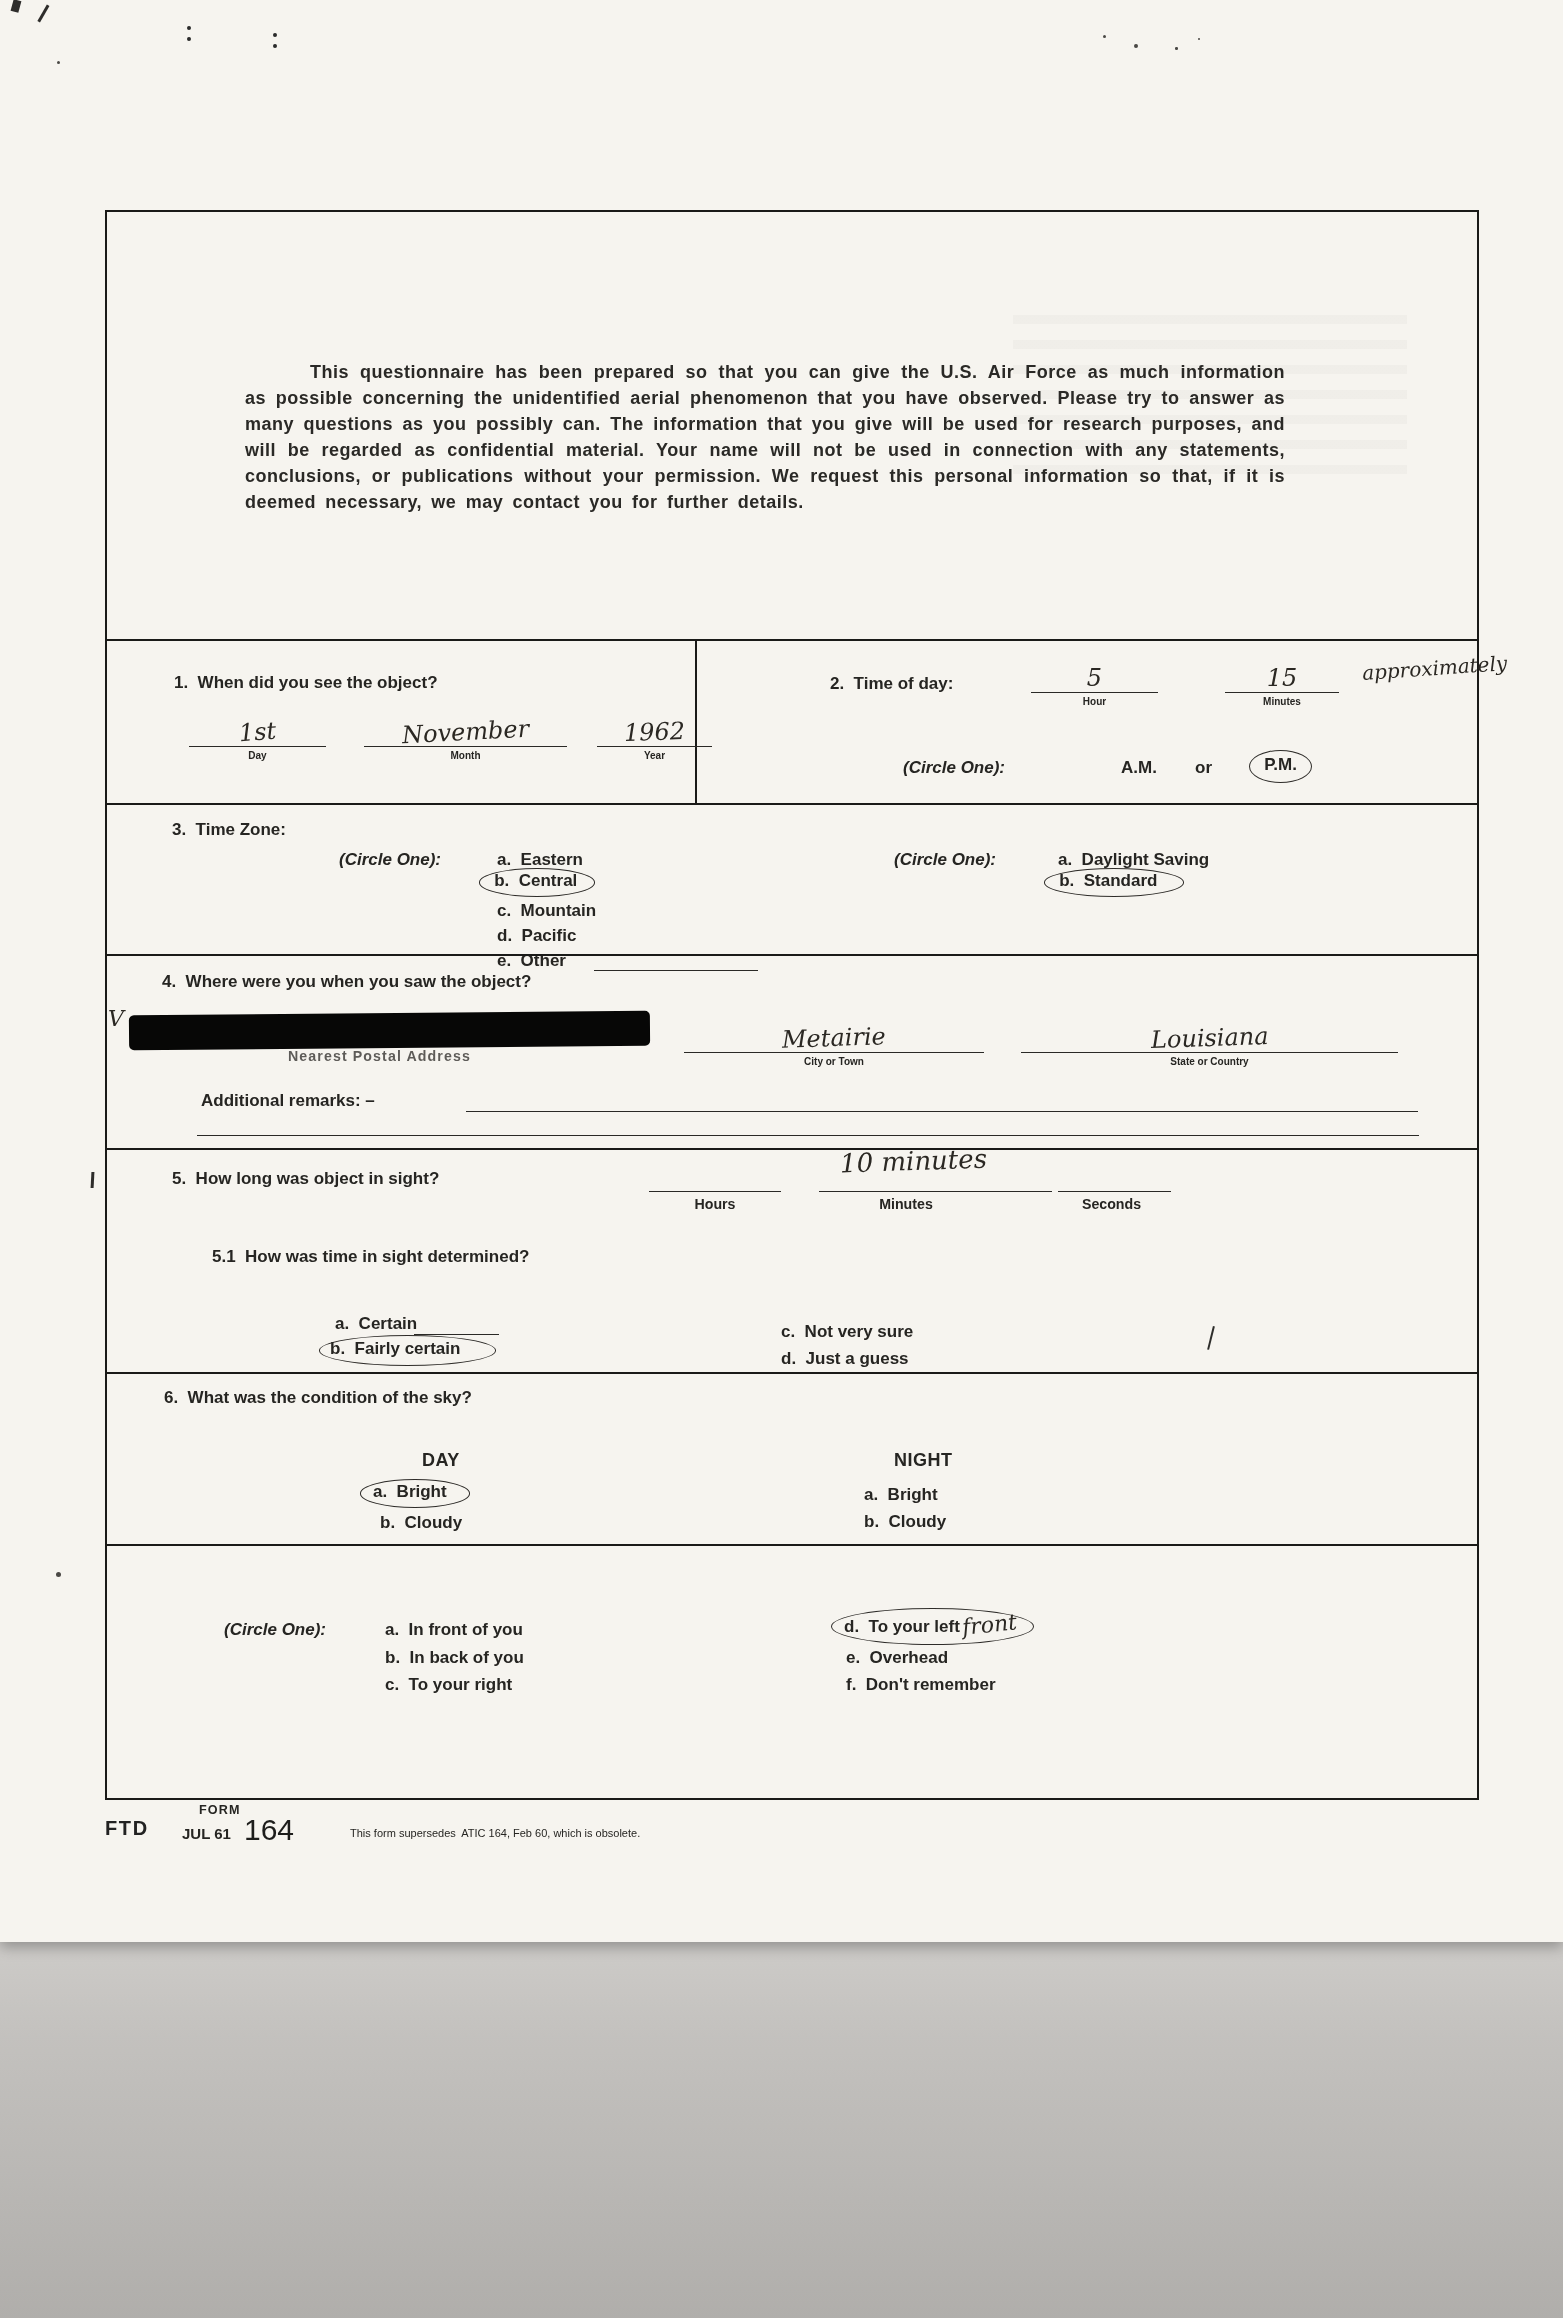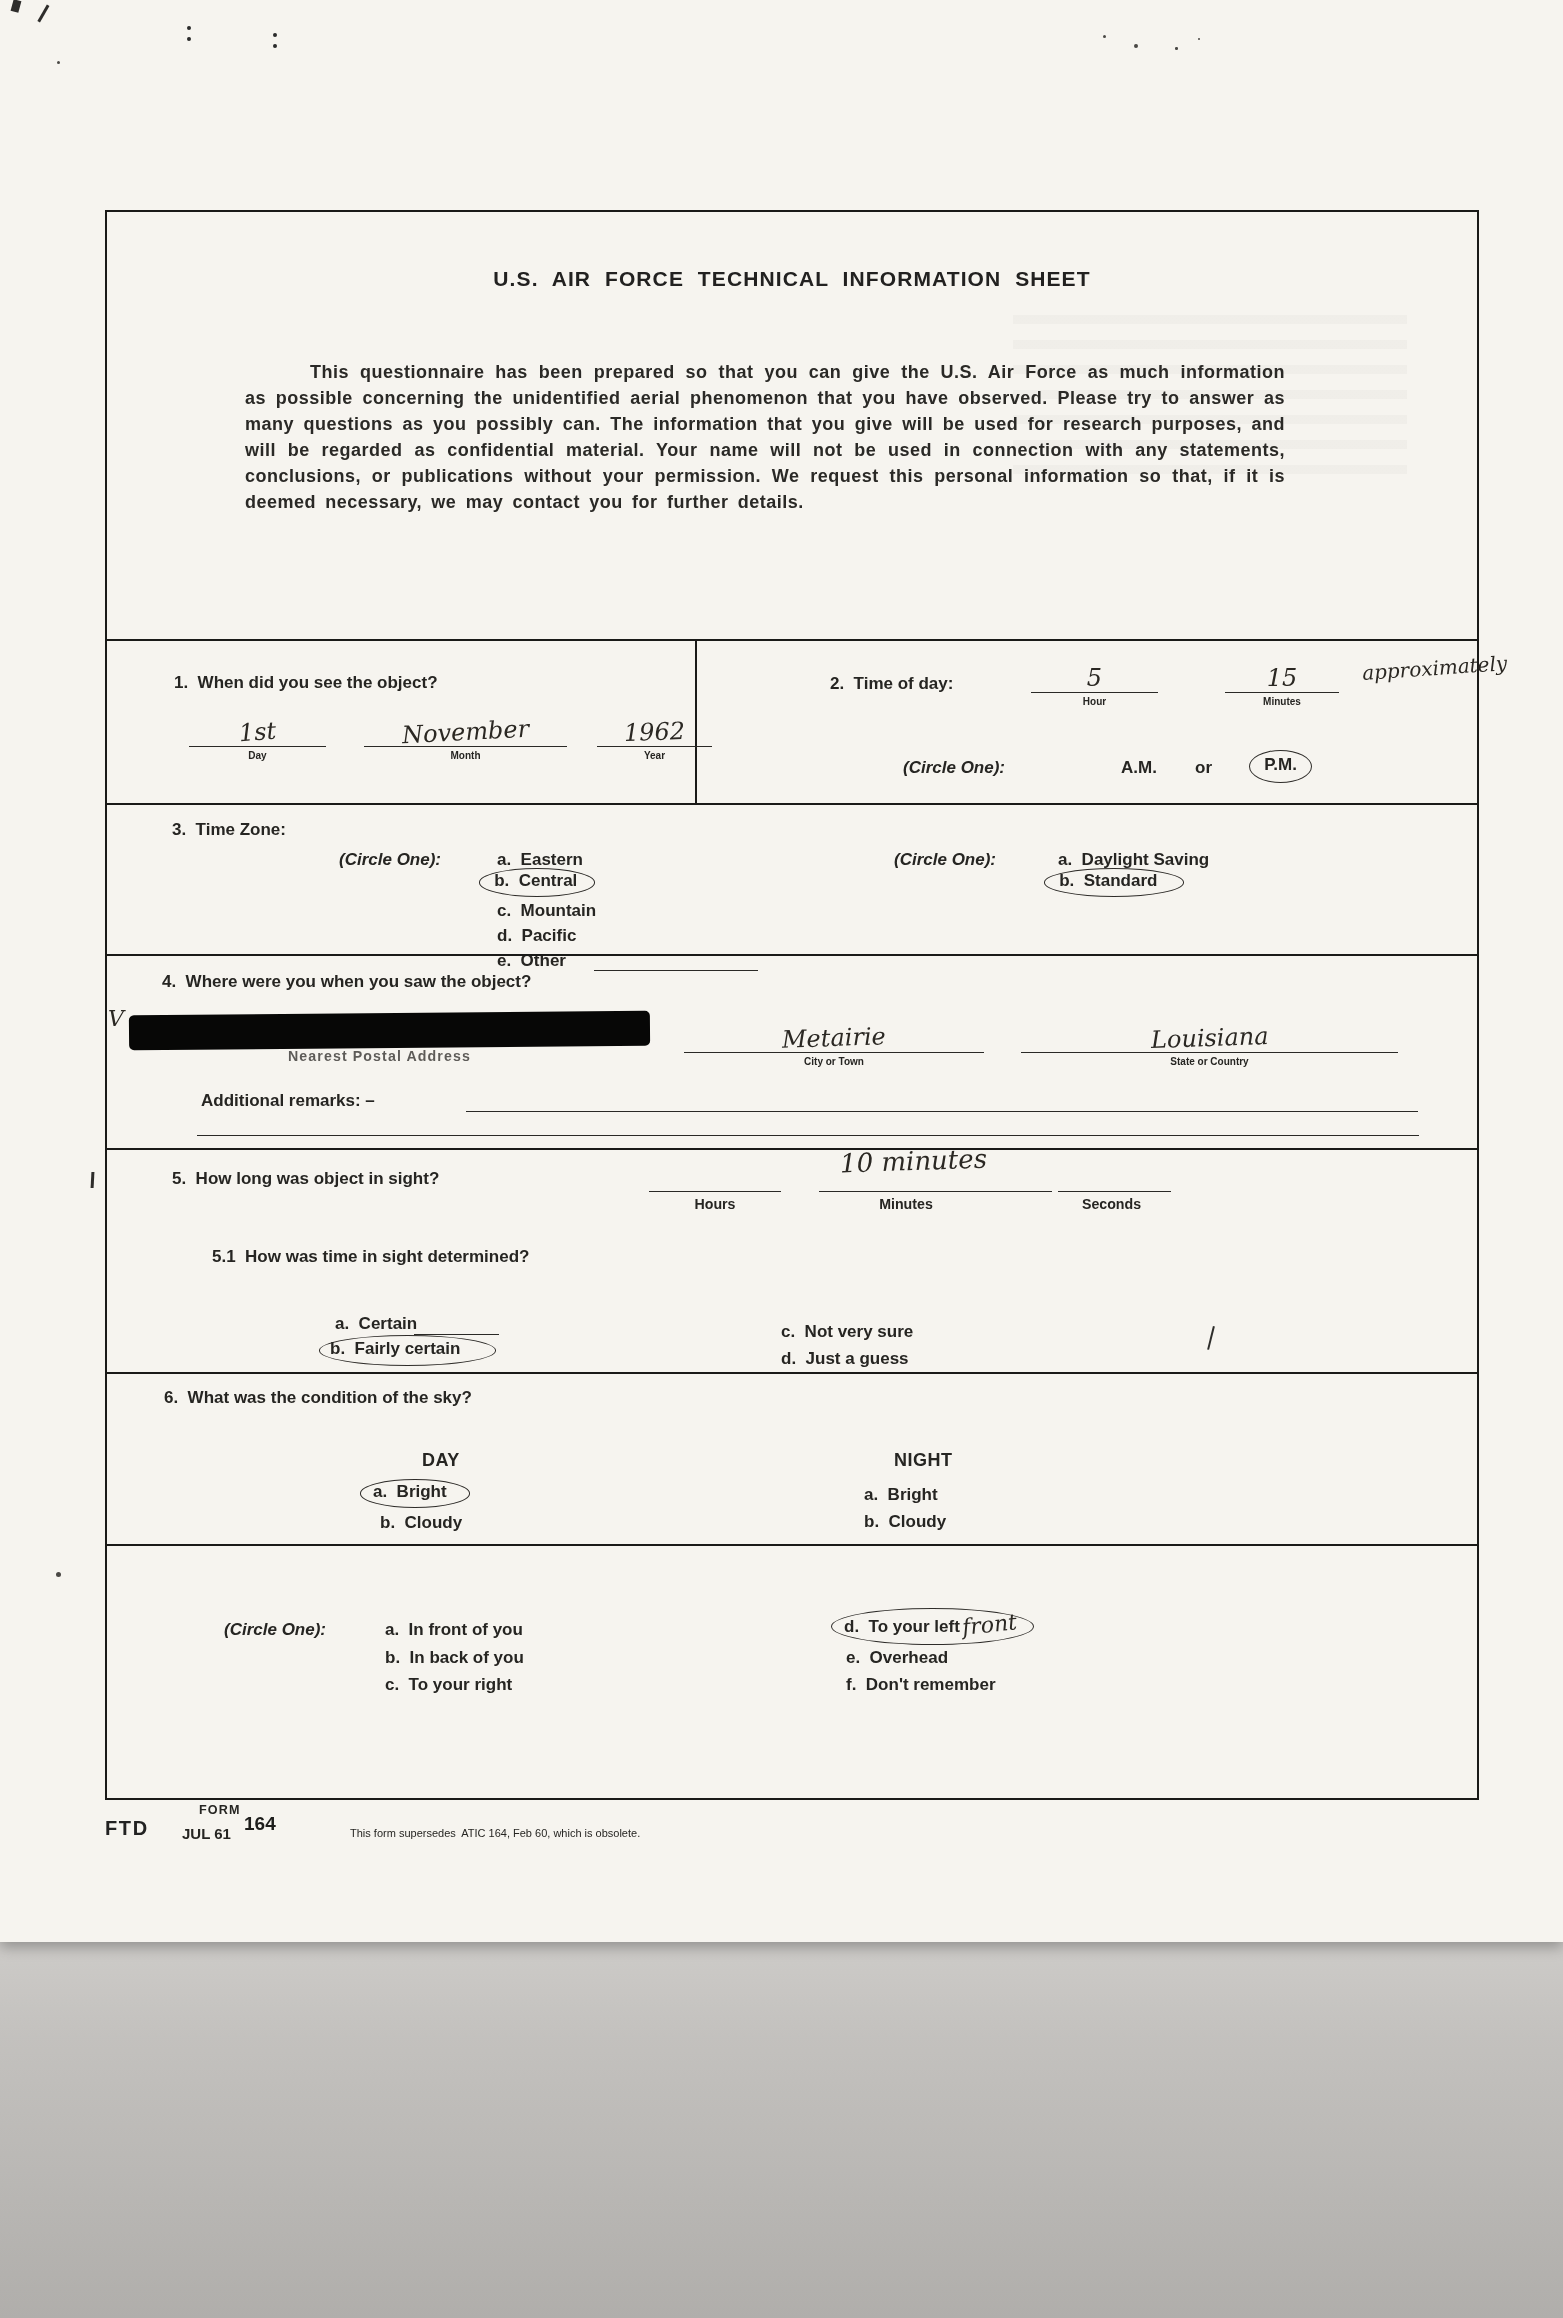--- a/index.html
+++ b/index.html
@@ -34,21 +34,21 @@
   .redact{position:absolute;background:#070706;border-radius:5px;transform:rotate(-0.5deg)}
   .smudge{filter:blur(0.4px);opacity:.78;letter-spacing:1.1px}
   .speck{position:absolute;background:#2e2d2b}
   .dotcol{position:absolute;width:3.8px;height:3.8px;border-radius:50%;background:#2b2b2b;box-shadow:0 11px 0 #2b2b2b}
   .dot{position:absolute;border-radius:50%;background:#4a4845}
   .bleed{position:absolute;left:1013px;top:304px;width:394px;height:170px;opacity:.5;
          background:repeating-linear-gradient(0deg,rgba(90,88,82,.08) 0 8.8px,transparent 8.8px 25px)}
   .formword{font-size:12.6px;font-weight:bold;letter-spacing:1.1px;color:#262522}
   .ftd{font-size:20px;font-weight:bold;letter-spacing:1.6px;color:#222}
   .fdate{font-size:15px;font-weight:bold;color:#262522}
-  .fnum{font-size:19px;font-weight:bold;color:#1d1d1b}
+  .fnum{font-size:30px;font-weight:normal;color:#1d1d1b}
   .fsuper{font-size:11px;font-weight:normal;color:#262522;white-space:pre}
 </style>
 </head>
 <body>
 
 <div class="page">
   <div class="paper"></div>
 
   <div class="speck" style="left:12px;top:0;width:7.7px;height:12px;transform:rotate(15deg)"></div>
   <div class="speck" style="left:42px;top:4.4px;width:3.3px;height:18.6px;transform:rotate(30deg)"></div>
@@ -59,21 +59,20 @@
   <div class="dot" style="left:1175px;top:47px;width:2.7px;height:2.7px"></div>
   <div class="dot" style="left:1198px;top:38px;width:2.2px;height:2.2px"></div>
   <div class="dot" style="left:57px;top:61px;width:3.3px;height:3.3px"></div>
   <div class="speck" style="left:91px;top:1172px;width:2.7px;height:16.4px;transform:rotate(3deg)"></div>
   <div class="dot" style="left:56px;top:1572px;width:5px;height:5px"></div>
   <div class="bleed"></div>
 
   <div class="formbox">
 
     <section class="sec first" style="height:427px">
-      <h1 class="title">U.S.  AIR  FORCE  TECHNICAL  INFORMATION  SHEET</h1>
       <p class="intro">This questionnaire has been prepared so that you can give the U.S. Air Force as much information as possible concerning the unidentified aerial phenomenon that you have observed.  Please try to answer as many questions as you possibly can.  The information that you give will be used for research purposes, and will be regarded as confidential material.  Your name will not be used in connection with any statements, conclusions, or publications without your permission.  We request this personal information so that, if it is deemed necessary, we may contact you for further details.</p>
     </section>
 
     <section class="sec" style="height:164px">
       <div class="cellL">
         <div class="q abs" style="left:67px;top:32px">1.  When did you see the object?</div>
 
         <div class="field" style="left:82px;top:61px;width:137px">
           <div class="fv" style="height:44px">
               <span class="hand" style="transform:rotate(-4deg)">1st</span>

